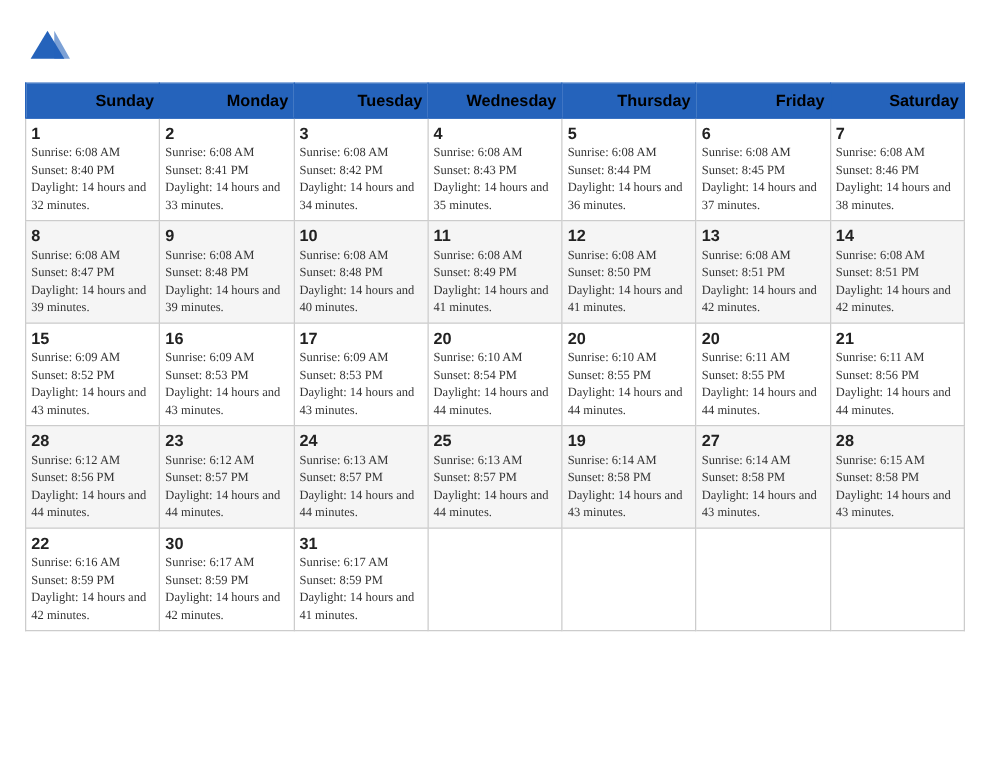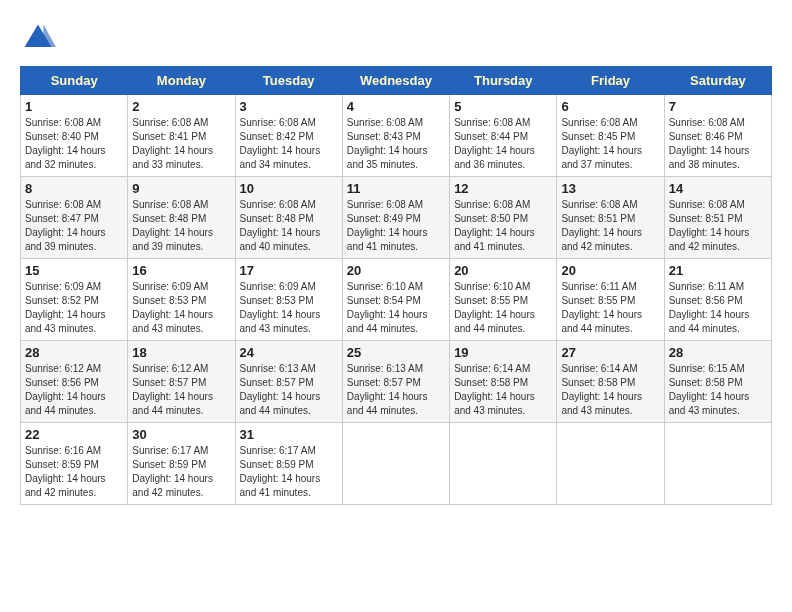--- a/index.html
+++ b/index.html
@@ -52,23 +52,23 @@
       font-size: 15px;
       color: #444;
     }
     .calendar-table {
       width: 100%;
       border-collapse: collapse;
       font-size: 11px;
     }
     .calendar-table th {
       background: #2563bb;
-      color: #fef9c3;
+      color: #000000;
       padding: 6px 4px;
-      text-align: center;
+      text-align: right;
       font-size: 13px;
       font-weight: bold;
       border: 1px solid #2563bb;
     }
     .calendar-table td {
       border: 1px solid #ccc;
       vertical-align: top;
       padding: 4px;
       width: calc(100% / 7);
       min-height: 80px;
@@ -81,20 +81,21 @@
       font-size: 13px;
       font-weight: bold;
       color: #222;
       display: block;
       margin-bottom: 2px;
     }
     .day-info {
       font-size: 10px;
       color: #333;
       line-height: 1.4;
+      font-family: Liberation Serif, serif;
     }
     .empty-cell {
       background: #fff !important;
     }
   </style>
 </head>
 <body>
 
 <div class="header-area">
   <div class="logo">
@@ -215,21 +216,21 @@
           <span class="day-number">21</span>
           <div class="day-info">Sunrise: 6:11 AM<br>Sunset: 8:56 PM<br>Daylight: 14 hours and 44 minutes.</div>
         </td>
       </tr>
       <tr>
         <td>
           <span class="day-number">28</span>
           <div class="day-info">Sunrise: 6:12 AM<br>Sunset: 8:56 PM<br>Daylight: 14 hours and 44 minutes.</div>
         </td>
         <td>
-          <span class="day-number">18</span>
+          <span class="day-number">23</span>
           <div class="day-info">Sunrise: 6:12 AM<br>Sunset: 8:57 PM<br>Daylight: 14 hours and 44 minutes.</div>
         </td>
         <td>
           <span class="day-number">24</span>
           <div class="day-info">Sunrise: 6:13 AM<br>Sunset: 8:57 PM<br>Daylight: 14 hours and 44 minutes.</div>
         </td>
         <td>
           <span class="day-number">25</span>
           <div class="day-info">Sunrise: 6:13 AM<br>Sunset: 8:57 PM<br>Daylight: 14 hours and 44 minutes.</div>
         </td>

